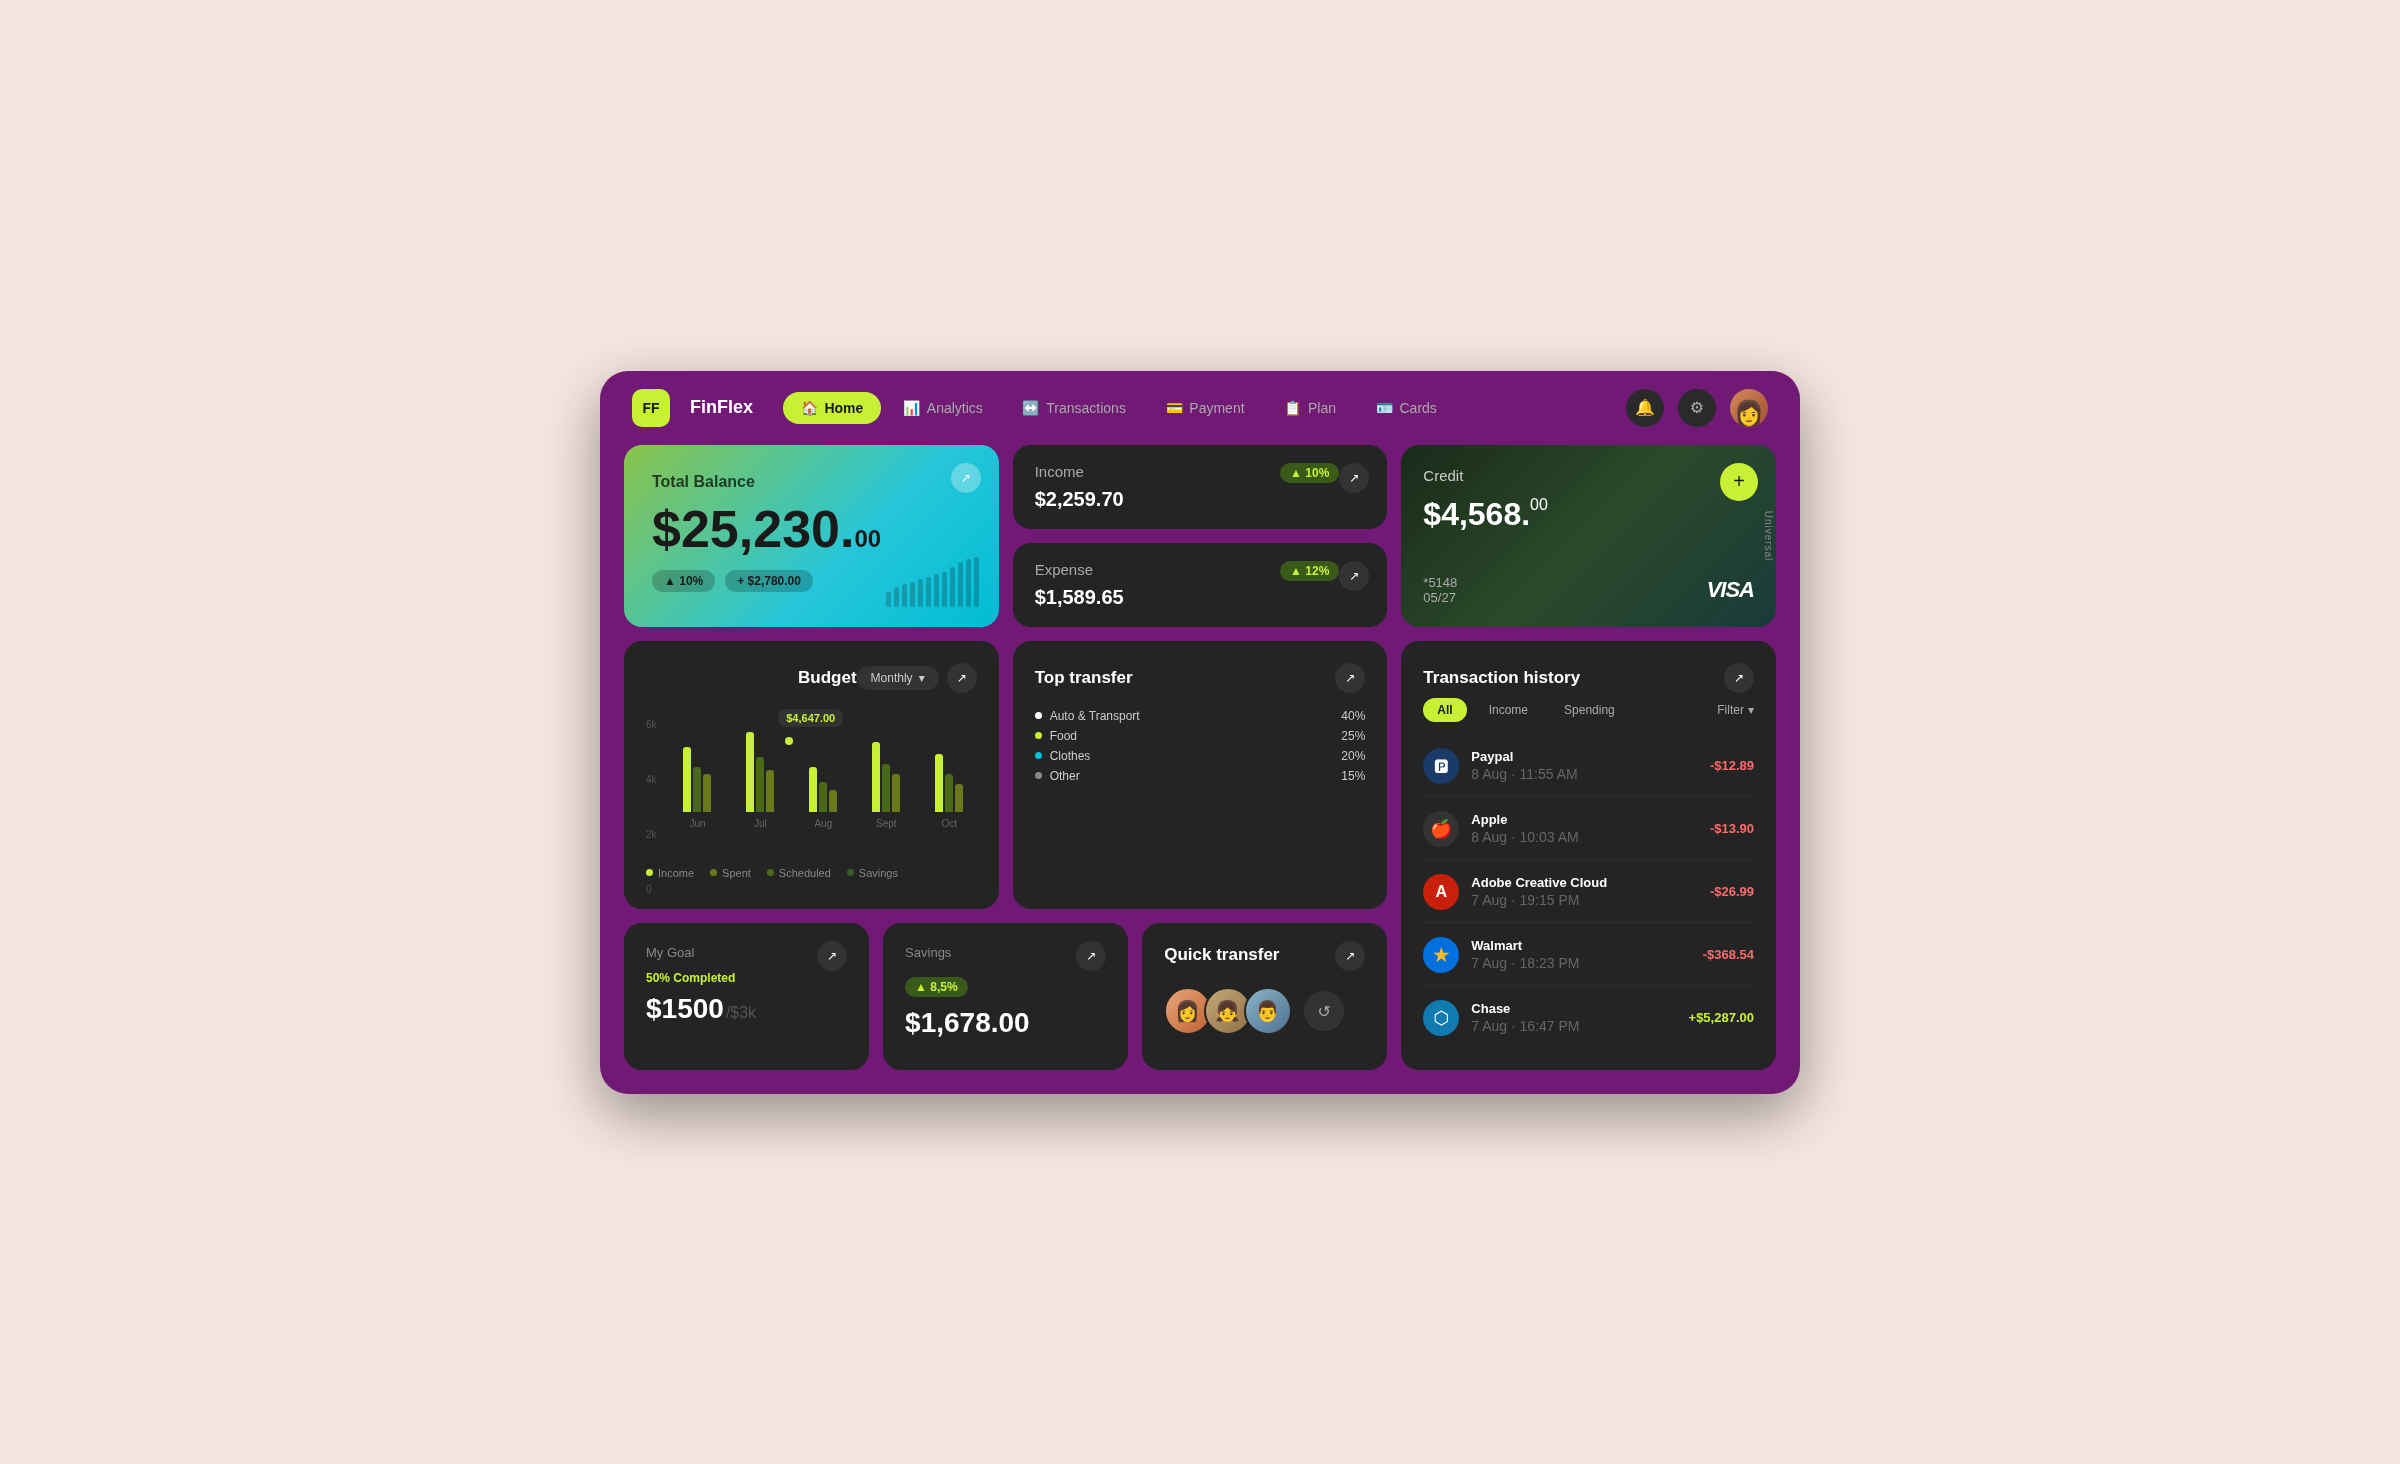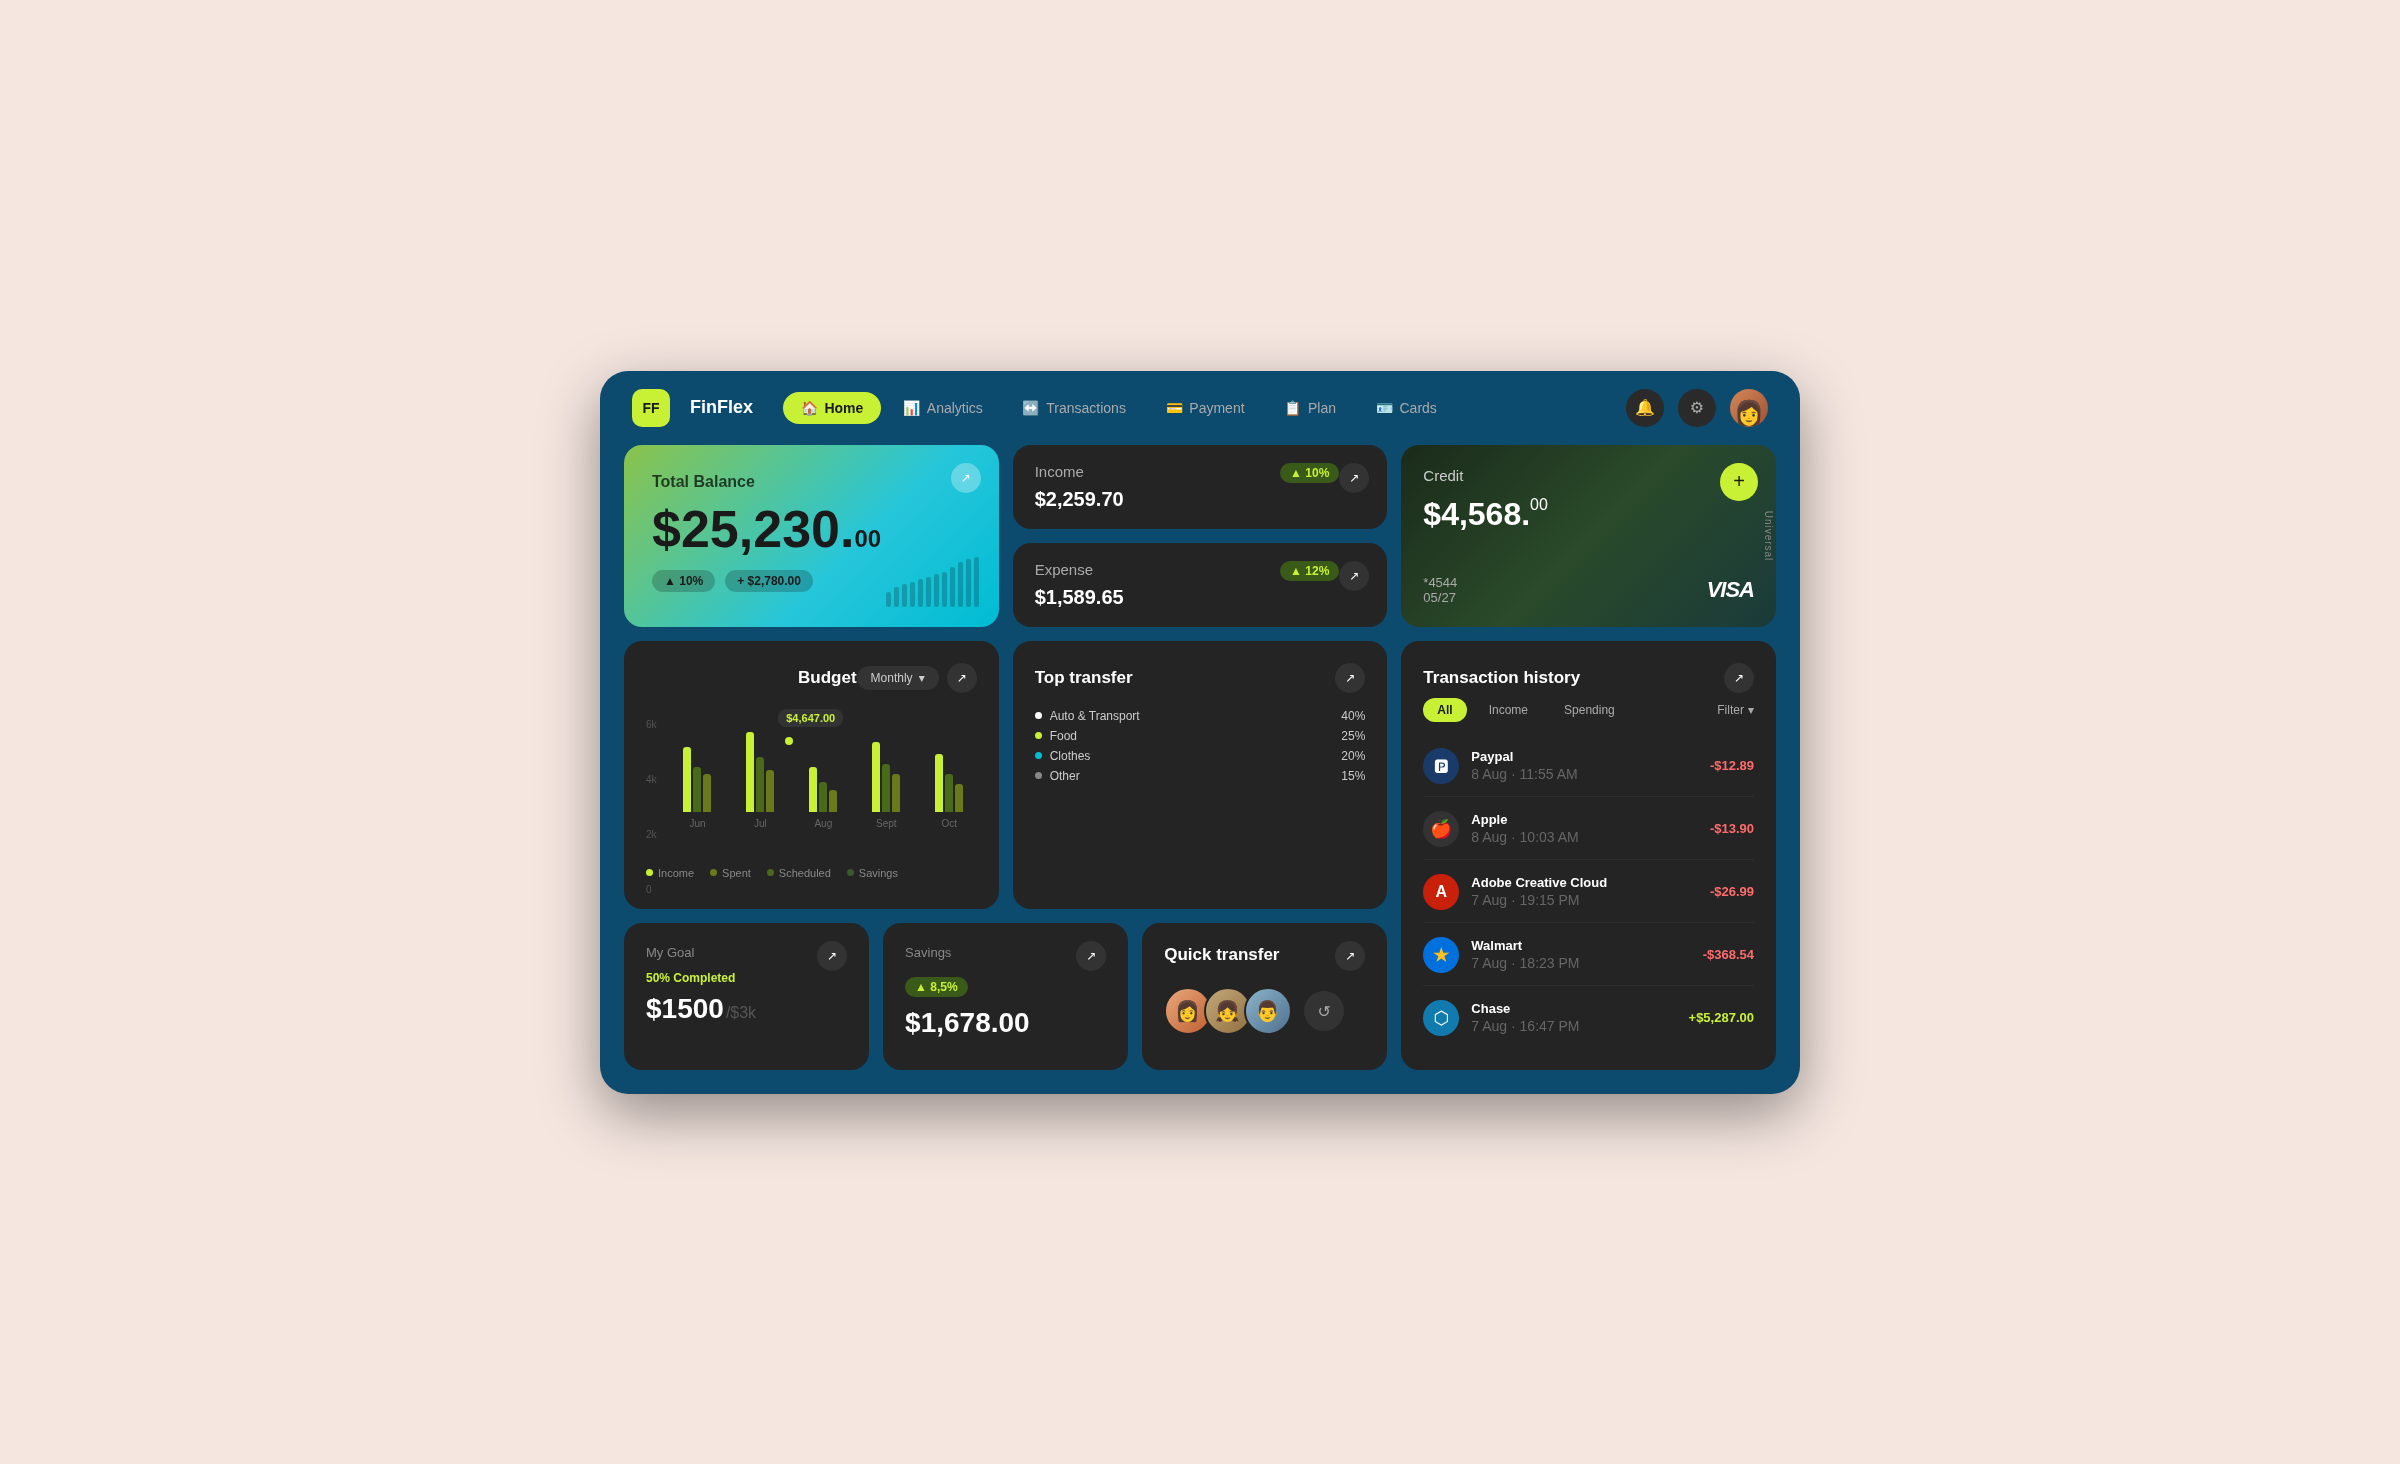--- a/index.html
+++ b/index.html
@@ -5,21 +5,21 @@
     * { box-sizing: border-box; margin: 0; padding: 0; }
     body {
       background: #f5e6e0;
       display: flex;
       align-items: center;
       justify-content: center;
       min-height: 100vh;
       font-family: -apple-system, BlinkMacSystemFont, 'Segoe UI', sans-serif;
     }
     .app-container {
-      background: #0c4a6e;
+      background: #701a75;
       border-radius: 28px;
       width: 1200px;
       min-height: 720px;
       padding: 0;
       overflow: hidden;
       box-shadow: 0 20px 60px rgba(0,0,0,0.4);
     }
     
     .navbar {
       display: flex;
@@ -570,21 +570,21 @@
 
     <div class="credit-card" style="grid-column:3; grid-row:1;">
       <span class="credit-label">Credit</span>
       <div style="display:flex; align-items:baseline; gap:0; margin:8px 0;">
         <span class="credit-amount">$4,568.</span>
         <span class="credit-decimal" style="color:#fff; font-size:16px;">00</span>
       </div>
       <div style="flex:1;"></div>
       <div class="credit-footer">
         <div>
-          <div class="card-num">*4544</div>
+          <div class="card-num">*5148</div>
           <div class="card-num">05/27</div>
         </div>
         <div class="visa-logo">VISA</div>
       </div>
       <button class="add-btn">+</button>
       <div class="credit-side-label">Universal</div>
     </div>
 
     <div class="card budget-card" style="grid-column:1; grid-row:2;">
       <div class="budget-header">

